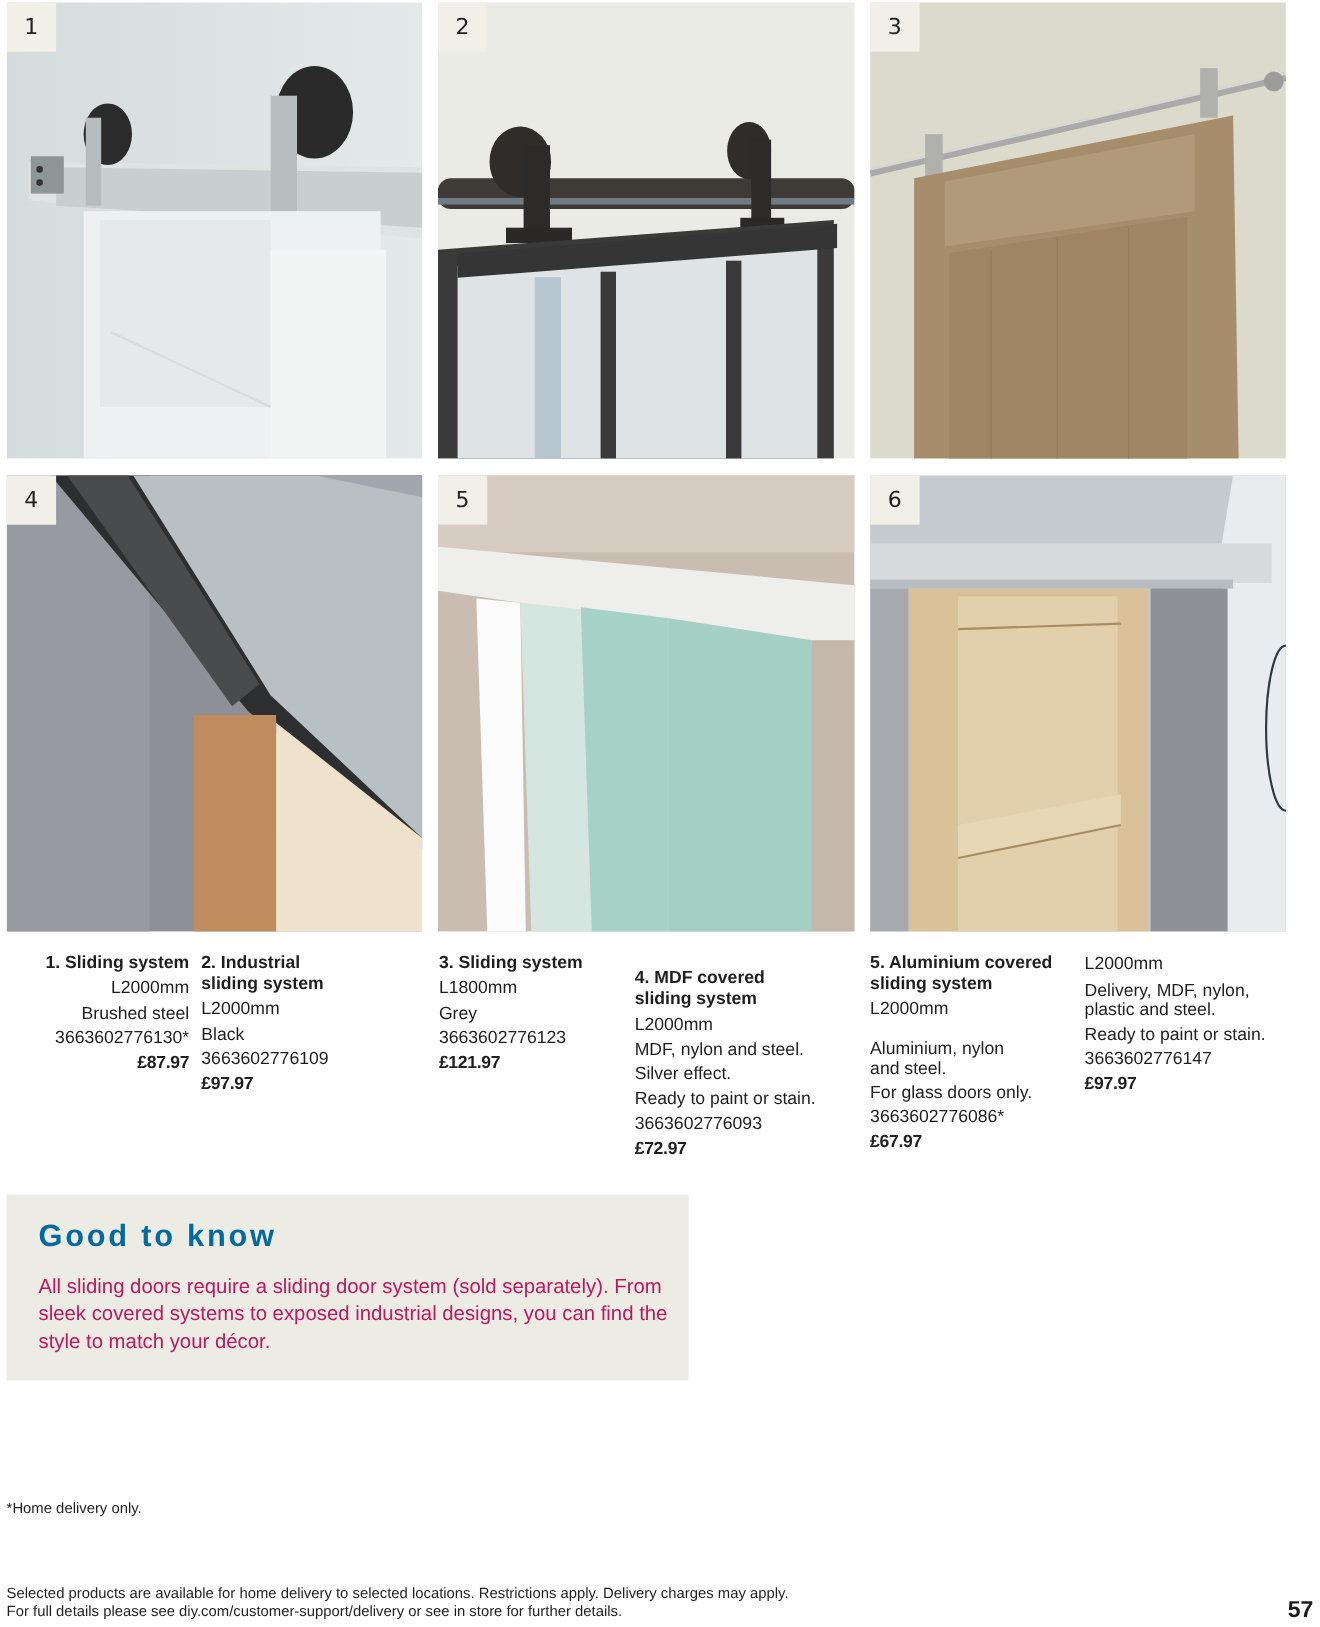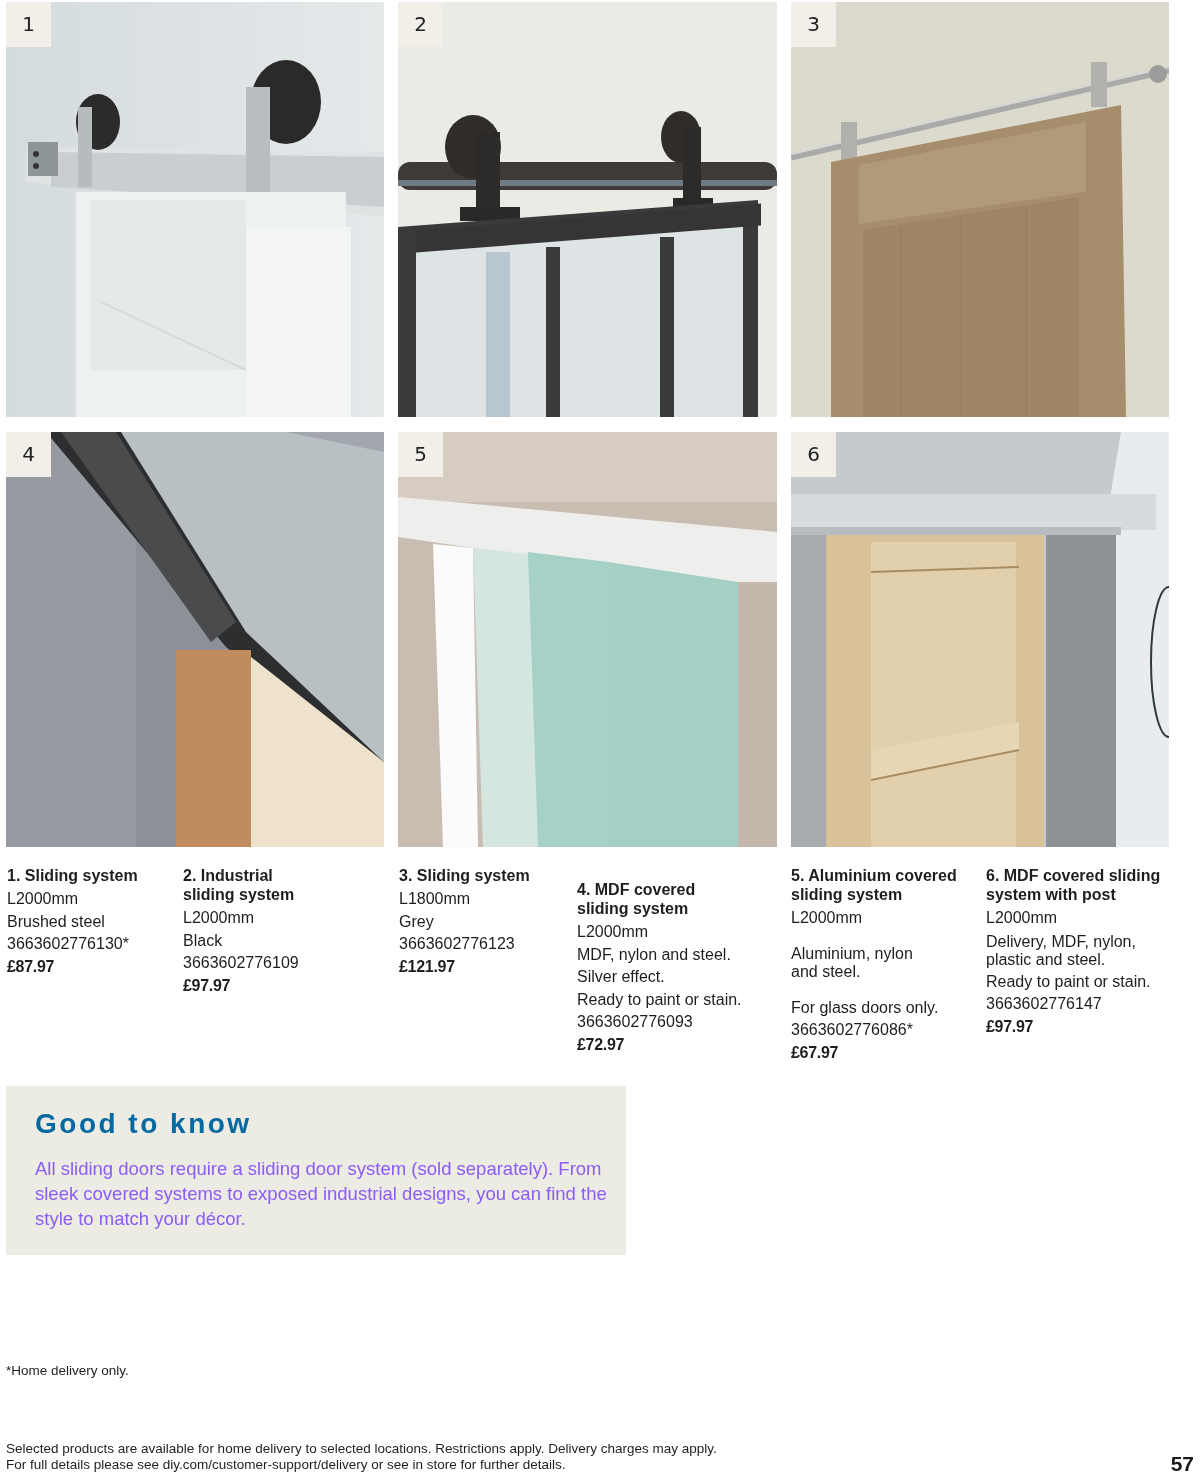--- a/index.html
+++ b/index.html
@@ -15,21 +15,21 @@
   .desc { position: absolute; font-size: 16px; line-height: 22.5px; color: #1e1e1e; }
   .desc .title { font-weight: bold; font-size: 16px; line-height: 19px; margin-bottom: 3px; }
   .desc .line { display: block; }
   .desc .tight { line-height: 18px; display: block; }
   .desc .price { font-weight: bold; display: block; letter-spacing: -0.3px; }
 
   .gtk { position: absolute; left: 6px; top: 1086px; width: 620px; height: 169px; background: #ecebe4; }
   .gtk h2 { margin: 0; position: absolute; left: 29px; top: 22px; font-size: 28px; font-weight: bold;
             letter-spacing: 2.5px; color: #0369a1; font-family: "Liberation Sans", sans-serif; }
   .gtk p { margin: 0; position: absolute; left: 29px; top: 70px; width: 590px; font-size: 18.5px; line-height: 25px;
-           color: #8b5cf6; font-family: "Liberation Sans", sans-serif; }
+           color: #be185d; font-family: "Liberation Sans", sans-serif; }
 
   .footnote { position: absolute; left: 6px; font-size: 13.5px; color: #1f1f1f; }
   .pagenum { position: absolute; right: 6px; top: 1452px; font-size: 21px; font-weight: bold; color: #1b1b1b; }
 </style>
 </head>
 <body>
 
 <div class="tile" style="left:6px;top:2px;width:378px;height:415px;">
   <svg viewBox="0 0 378 415" preserveAspectRatio="none">
     <defs>
@@ -135,21 +135,21 @@
     <rect x="35" y="103" width="218" height="312" fill="#d9c29a"></rect>
     <rect x="80" y="110" width="145" height="305" fill="#e2d0ac"></rect>
     <line x1="80" y1="140" x2="228" y2="135" stroke="#a88d63" stroke-width="2"></line>
     <polygon points="80,318 228,290 228,318 80,348" fill="#e6d6b4"></polygon>
     <line x1="80" y1="348" x2="228" y2="318" stroke="#a88d63" stroke-width="2"></line>
     <ellipse cx="378" cy="230" rx="18" ry="75" fill="none" stroke="#2f3a40" stroke-width="2"></ellipse>
   </svg>
   <div class="badge">6</div>
 </div>
 
-<div class="desc" style="left:7px;top:866px;width:165px;">
+<div class="desc" style="left:7px;top:866px;width:165px;text-align:right;">
   <span class="title line">1. Sliding system</span>
   <span class="line">L2000mm</span>
   <span class="line">Brushed steel</span>
   <span class="line">3663602776130*</span>
   <span class="price">£87.97</span>
 </div>
 
 <div class="desc" style="left:183px;top:866px;width:200px;">
   <span class="title line"><span>2. Industrial</span><br><span>sliding system</span></span>
   <span class="line">L2000mm</span>
@@ -173,28 +173,27 @@
   <span class="line">Silver effect.</span>
   <span class="line">Ready to paint or stain.</span>
   <span class="line">3663602776093</span>
   <span class="price">£72.97</span>
 </div>
 
 <div class="desc" style="left:791px;top:866px;width:190px;">
   <span class="title line"><span>5. Aluminium covered</span><br><span>sliding system</span></span>
   <span class="line">L2000mm</span>
   <span class="tight" style="margin-top:15px;">Aluminium, nylon</span>
-  <span class="tight" style="margin-bottom:16px;">and steel.</span>
+  <span class="tight" style="margin-bottom:2px;">and steel.</span>
   <span class="line">For glass doors only.</span>
   <span class="line">3663602776086*</span>
   <span class="price">£67.97</span>
 </div>
 
 <div class="desc" style="left:986px;top:866px;width:210px;">
-  <span class="title line"><span>6. MDF covered sliding</span><br><span>system with post</span></span>
   <span class="line">L2000mm</span>
   <span class="tight" style="margin-top:3px;">Delivery, MDF, nylon,</span>
   <span class="tight" style="margin-bottom:2px;">plastic and steel.</span>
   <span class="line">Ready to paint or stain.</span>
   <span class="line">3663602776147</span>
   <span class="price">£97.97</span>
 </div>
 
 <div class="gtk">
   <h2>Good to know</h2>

